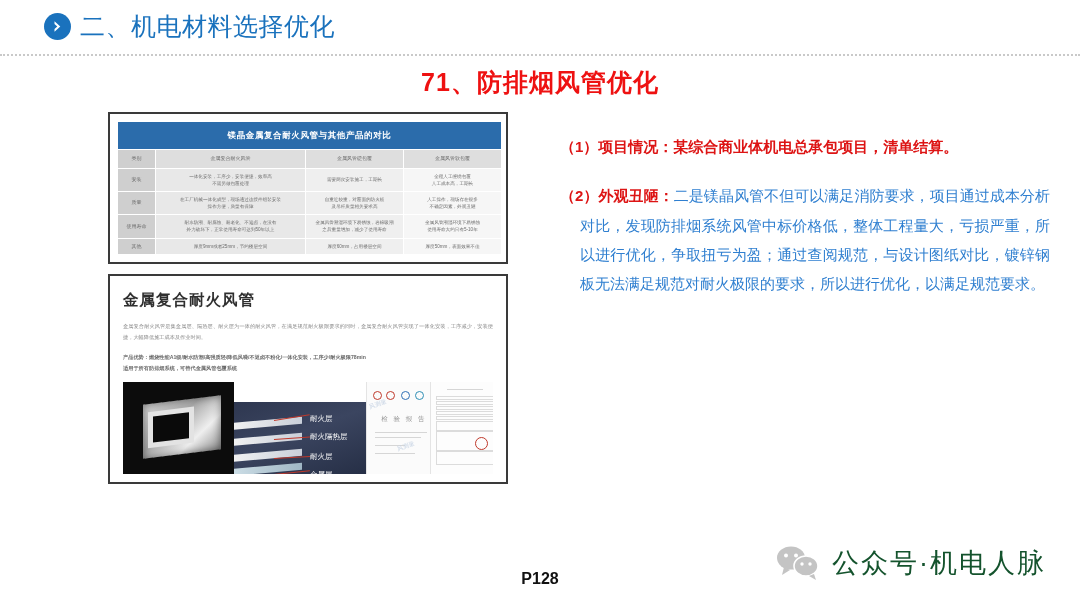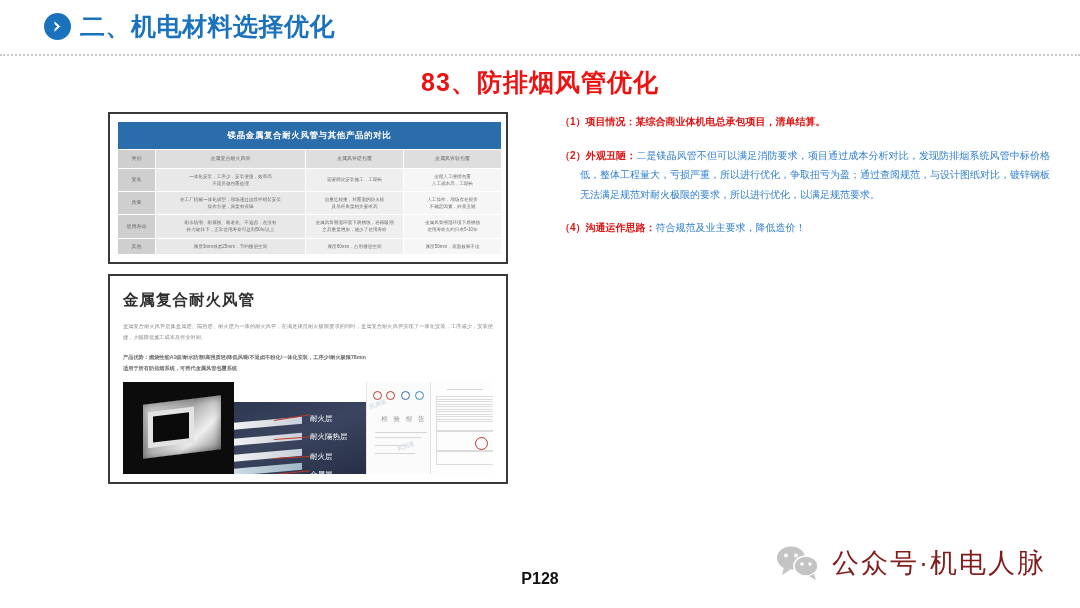--- a/index.html
+++ b/index.html
@@ -35,21 +35,21 @@
     border-radius: 50%;
     background: #1a72bd;
     display: flex;
     align-items: center;
     justify-content: center;
     flex: none;
   }
   #arrow-badge svg { display: block; }
   #section-title-text {
     font-size: 25px;
-    font-weight: bold;
+    font-weight: normal;
     color: #1a72bd;
     letter-spacing: 0.5px;
     white-space: nowrap;
   }
   #header-divider {
     position: absolute;
     left: 0; top: 54px;
     width: 1080px;
     height: 0;
     border-top: 2px dotted #c9c9c9;
@@ -249,25 +249,26 @@
   }
   #case-heading {
     text-align: center;
     font-size: 11.5px;
     font-weight: bold;
     color: #1a72bd;
     letter-spacing: 0.4px;
     margin-bottom: 17px;
   }
   .case-para {
-    font-size: 10px;
+    font-size: 15px;
     line-height: 1.95;
     text-align: justify;
     margin-bottom: 14px;
     text-indent: 0;
+    margin-top: 20px;
   }
   .case-para .num {
     color: #dd1414;
     font-weight: bold;
   }
   .case-para .lead {
     color: #dd1414;
     font-weight: bold;
   }
   .case-para .body-red {
@@ -294,40 +295,40 @@
     right: 34px; top: 545px;
     display: flex;
     align-items: center;
     gap: 12px;
     color: #c4c4c4;
   }
   #wechat-icon svg { display: block; }
   #wechat-label {
     font-size: 27px;
     letter-spacing: 2px;
-    color: #7f1d1d;
+    color: #14532d;
     white-space: nowrap;
   }
 </style>
 </head>
 <body>
 
 <div id="slide-header">
   <div id="section-title-row">
     <span id="arrow-badge">
       <svg width="17" height="17" viewBox="0 0 17 17">
         <path d="M5.5 3.2 L11.3 8.5 L5.5 13.8 L5.5 10.9 L8.3 8.5 L5.5 6.1 Z" fill="#ffffff"></path>
       </svg>
     </span>
     <span id="section-title-text">二、机电材料选择优化</span>
   </div>
   <div id="header-divider"></div>
 </div>
 
-<div id="main-title">83、防排烟风管优化</div>
+<div id="main-title">71、防排烟风管优化</div>
 
 <div id="left-column">
 
   <div id="comparison-card">
     <table id="comparison-table">
       <colgroup>
         <col style="width:38px">
         <col style="width:150px">
         <col style="width:98px">
         <col style="width:98px">
@@ -428,21 +429,20 @@
         <div class="logo-dot" style="left:44px;top:55px;width:13px;height:13px;"></div>
       </div>
     </div>
   </div>
 </div>
 
 <div id="right-column">
   <div id="case-items">
       <div class="case-para para-indent"><span class="num">（1）</span><span class="lead">项目情况：</span><span class="body-red">某综合商业体机电总承包项目，清单结算。</span></div>
       <div class="case-para para-indent"><span class="num">（2）</span><span class="lead">外观丑陋：</span><span class="body-blue">二是镁晶风管不但可以满足消防要求，项目通过成本分析对比，发现防排烟系统风管中标价格低，整体工程量大，亏损严重，所以进行优化，争取扭亏为盈；通过查阅规范，与设计图纸对比，镀锌钢板无法满足规范对耐火极限的要求，所以进行优化，以满足规范要求。</span></div>
-      <div class="case-para para-indent"><span class="num">（4）</span><span class="lead">沟通运作思路：</span><span class="body-blue">符合规范及业主要求，降低造价！</span></div>
     </div>
 </div>
 
 <div id="page-number">P128</div>
 
 <div id="wechat-watermark">
   <span id="wechat-icon">
     <svg width="44" height="36" viewBox="0 0 44 36">
       <ellipse cx="15" cy="13" rx="14" ry="11.5" fill="#c4c4c4"></ellipse>
       <path d="M8 22 L6 30 L14 25 Z" fill="#c4c4c4"></path>

